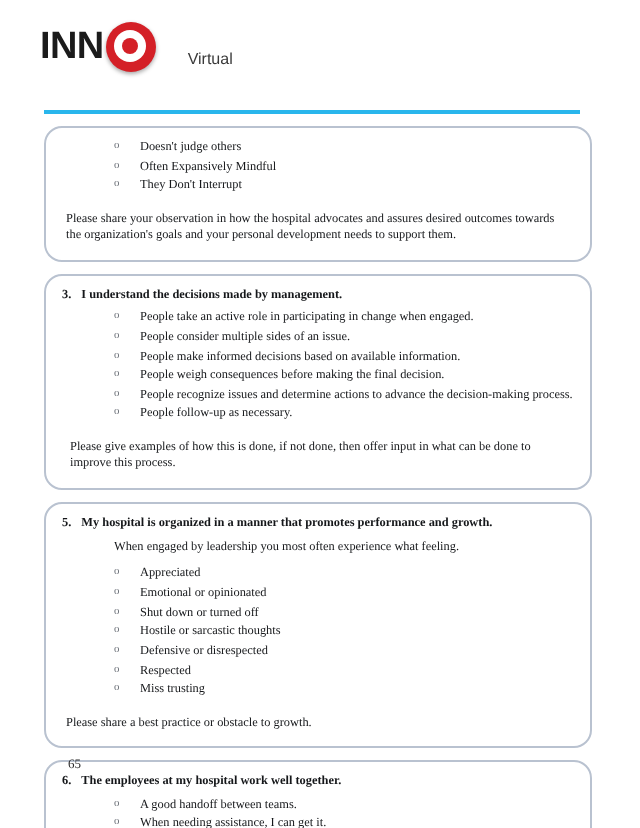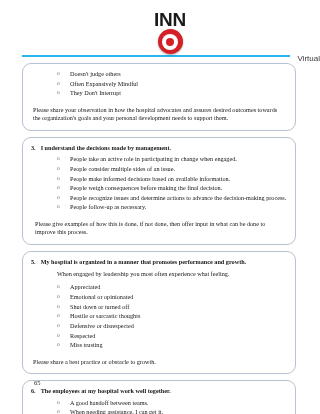--- a/index.html
+++ b/index.html
@@ -17,21 +17,20 @@
   }
 
   
   .header {
     padding: 10px 0 0 20px;
   }
   .logo {
     display: flex;
     align-items: center;
     height: 26px;
-    flex-direction: column;
   }
   .logo-word {
     font-family: "Liberation Sans", sans-serif;
     font-weight: bold;
     font-size: 19px;
     letter-spacing: -0.3px;
     color: #1b1b1b;
     line-height: 1;
   }
   .logo-target {
@@ -60,21 +59,21 @@
     height: 8px;
     border-radius: 50%;
     background: #d42027;
   }
   .logo-sub {
     font-family: "Liberation Sans", sans-serif;
     font-size: 8px;
     color: #3a3a3a;
     align-self: flex-end;
     padding-bottom: 2px;
-    margin-left: 1px;
+    margin-left: 15px;
   }
 
   
   .rule {
     margin: 19px 30px 0 22px;
     height: 2px;
     background: #29b6ec;
   }
 
   

